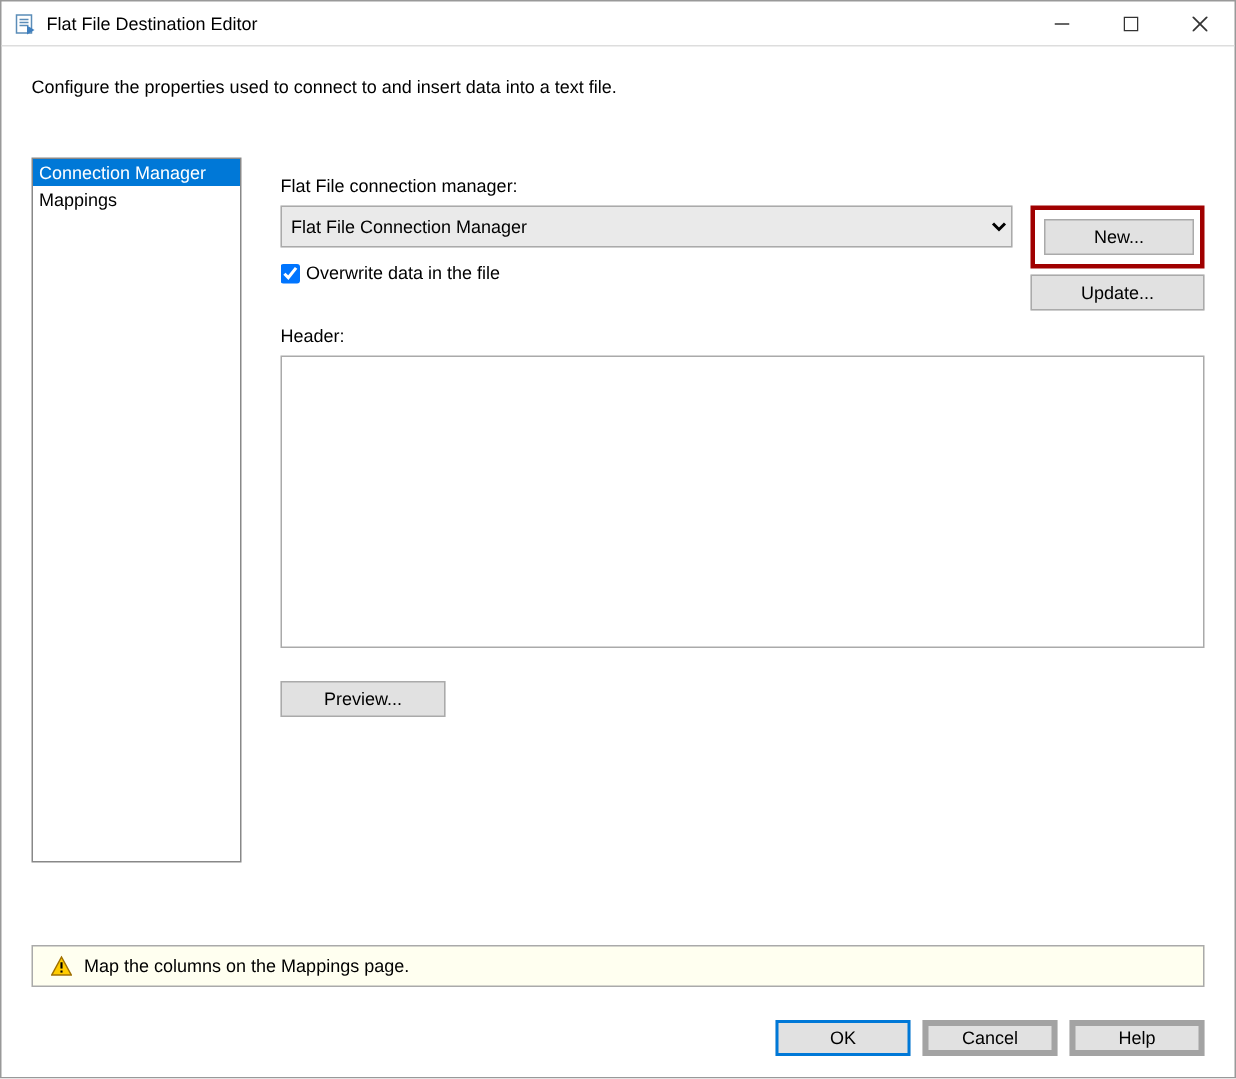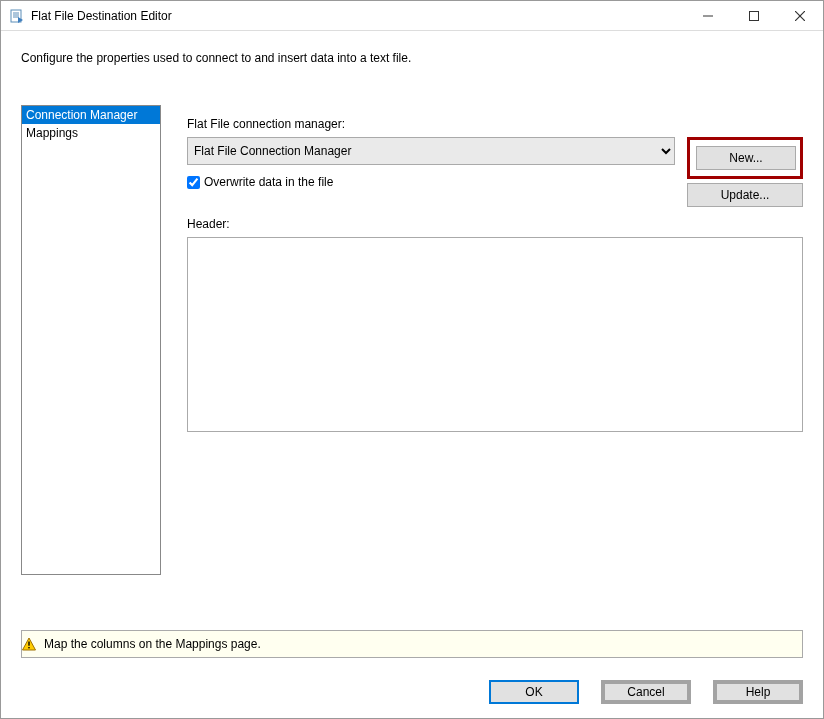--- a/index.html
+++ b/index.html
@@ -147,32 +147,32 @@
     height: 24px;
     border: 1px solid #aaa;
     background: #e1e1e1;
     font-size: 12px;
     cursor: pointer;
   }
   .warning-bar {
     margin: 0 20px 22px 20px;
     border: 1px solid #aaa;
     background: #fffff0;
-    padding: 6px 0;
+    padding: 6px 12px;
     display: flex;
     align-items: center;
     gap: 8px;
   }
   .warning-icon {
     width: 14px; height: 14px;
   }
   .footer-btns {
     display: flex;
     justify-content: flex-end;
-    gap: 22px;
+    gap: 8px;
     padding: 0 20px 14px 20px;
   }
   .footer-btns .fbtn {
     width: 90px;
     height: 24px;
     border: 4px solid #a3a3a3;
     background: #e1e1e1;
     font-size: 12px;
     cursor: pointer;
   }
@@ -246,20 +246,23 @@
         </div>
 
         <div class="overwrite-row" style="margin-top:-32px;">
           <input type="checkbox" checked="" style="">
           <label>Overwrite data in the file</label>
         </div>
 
         <div class="field-label" style="margin-top:28px;">Header:</div>
         <textarea class="header-text" value="" style=""></textarea>
 
+        <div class="preview-row">
+          <button class="preview-btn">Preview...</button>
+        </div>
       </div>
     </div>
   </div>
 
   <div class="warning-bar">
     <span class="warning-icon">
       <svg width="14" height="14" viewBox="0 0 14 14">
         <polygon points="7,1 13.5,13 0.5,13" fill="#ffcc00" stroke="#a07000" stroke-width="1"></polygon>
         <rect x="6.3" y="4.5" width="1.4" height="4.2" fill="#000"></rect>
         <rect x="6.3" y="10" width="1.4" height="1.4" fill="#000"></rect>

